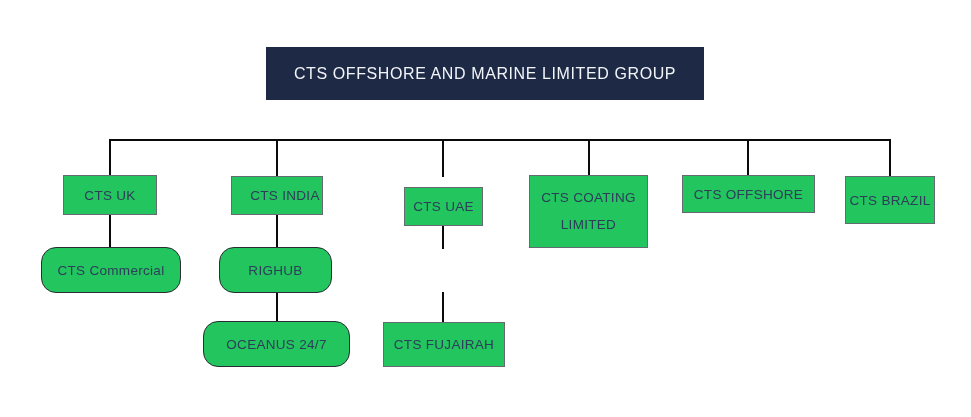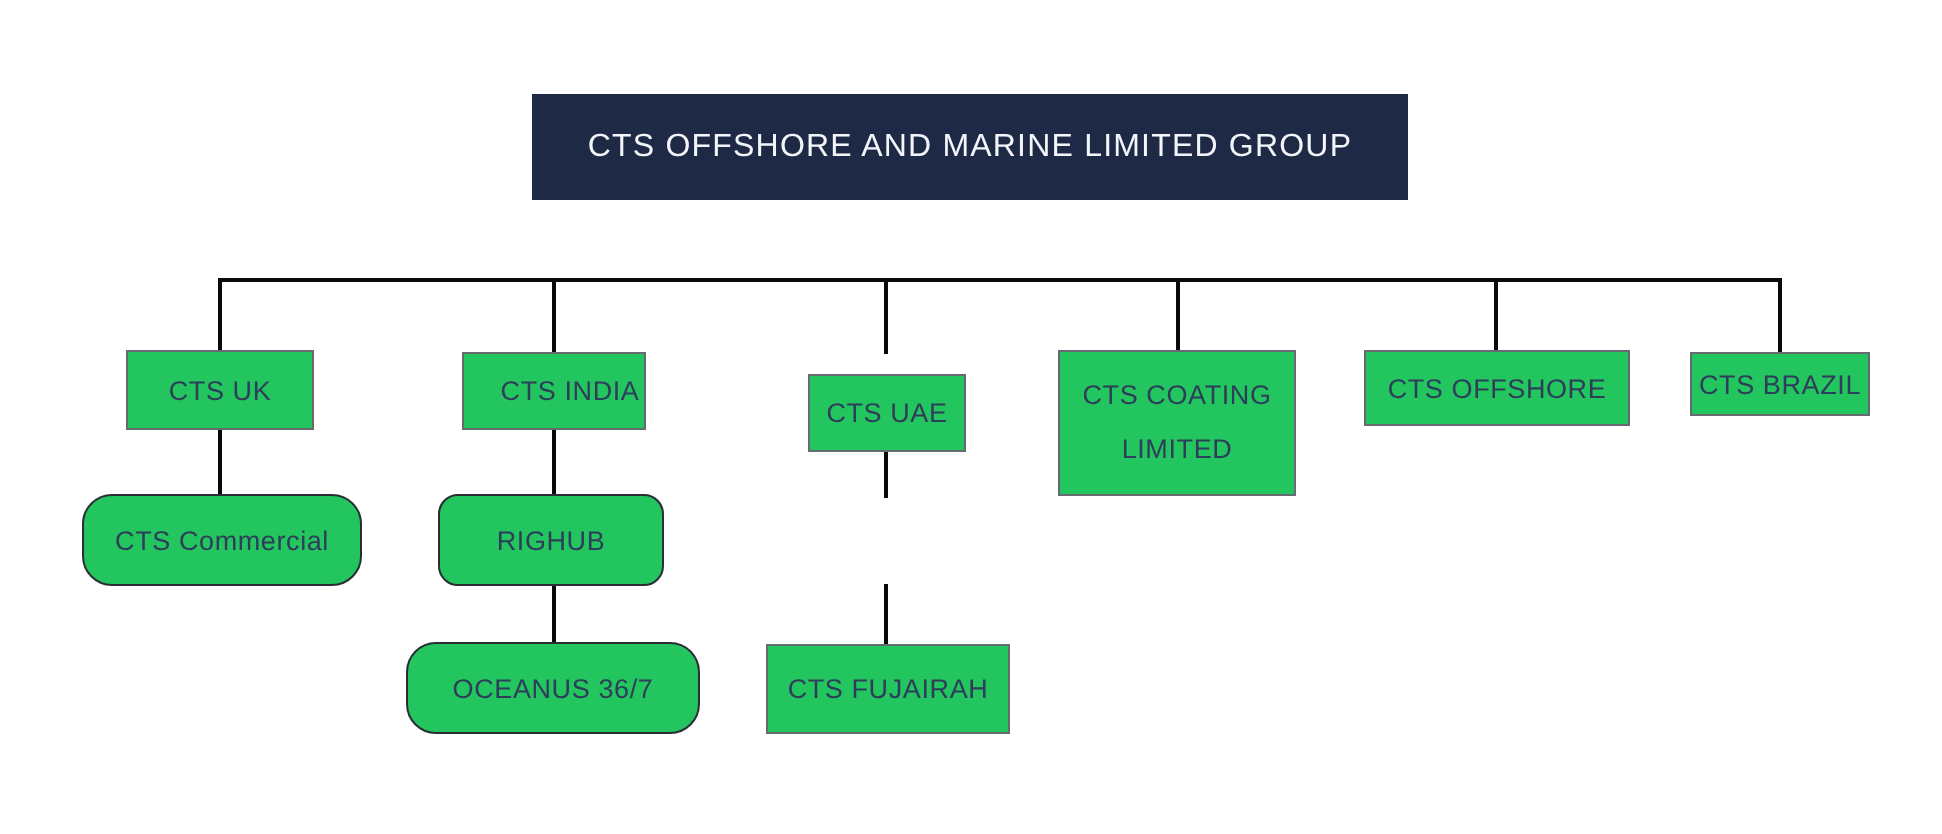--- a/index.html
+++ b/index.html
@@ -88,31 +88,31 @@
   <div class="node rect" style="left:404px; top:176px; width:79px; height:39px;margin-top:11px;">
     <span>CTS UAE</span>
   </div>
   <div class="node rect two-line" style="left:529px; top:175px; width:119px; height:73px;">
     <span>CTS COATING</span>
     <span>LIMITED</span>
   </div>
   <div class="node rect" style="left:682px; top:175px; width:133px; height:38px;">
     <span>CTS OFFSHORE</span>
   </div>
-  <div class="node rect" style="left:845px; top:176px; width:90px; height:32px;">
+  <div class="node rect" style="left:845px; top:176px; width:90px; height:48px;">
     <span>CTS BRAZIL</span>
   </div>
 
   <div class="node round" style="left:41px; top:247px; width:140px; height:46px;">
     <span>CTS Commercial</span>
   </div>
-  <div class="node round" style="left:219px; top:247px; width:113px; height:46px;border-radius:10px;">
+  <div class="node round" style="left:219px; top:247px; width:113px; height:46px;">
     <span>RIGHUB</span>
   </div>
 
   <div class="node round" style="left:203px; top:321px; width:147px; height:46px;">
-    <span>OCEANUS 36/7</span>
+    <span>OCEANUS 24/7</span>
   </div>
   <div class="node rect" style="left:383px; top:322px; width:122px; height:45px;justify-content:center;">
     <span>CTS FUJAIRAH</span>
   </div>
 
 </div>
 
 </body></html>

